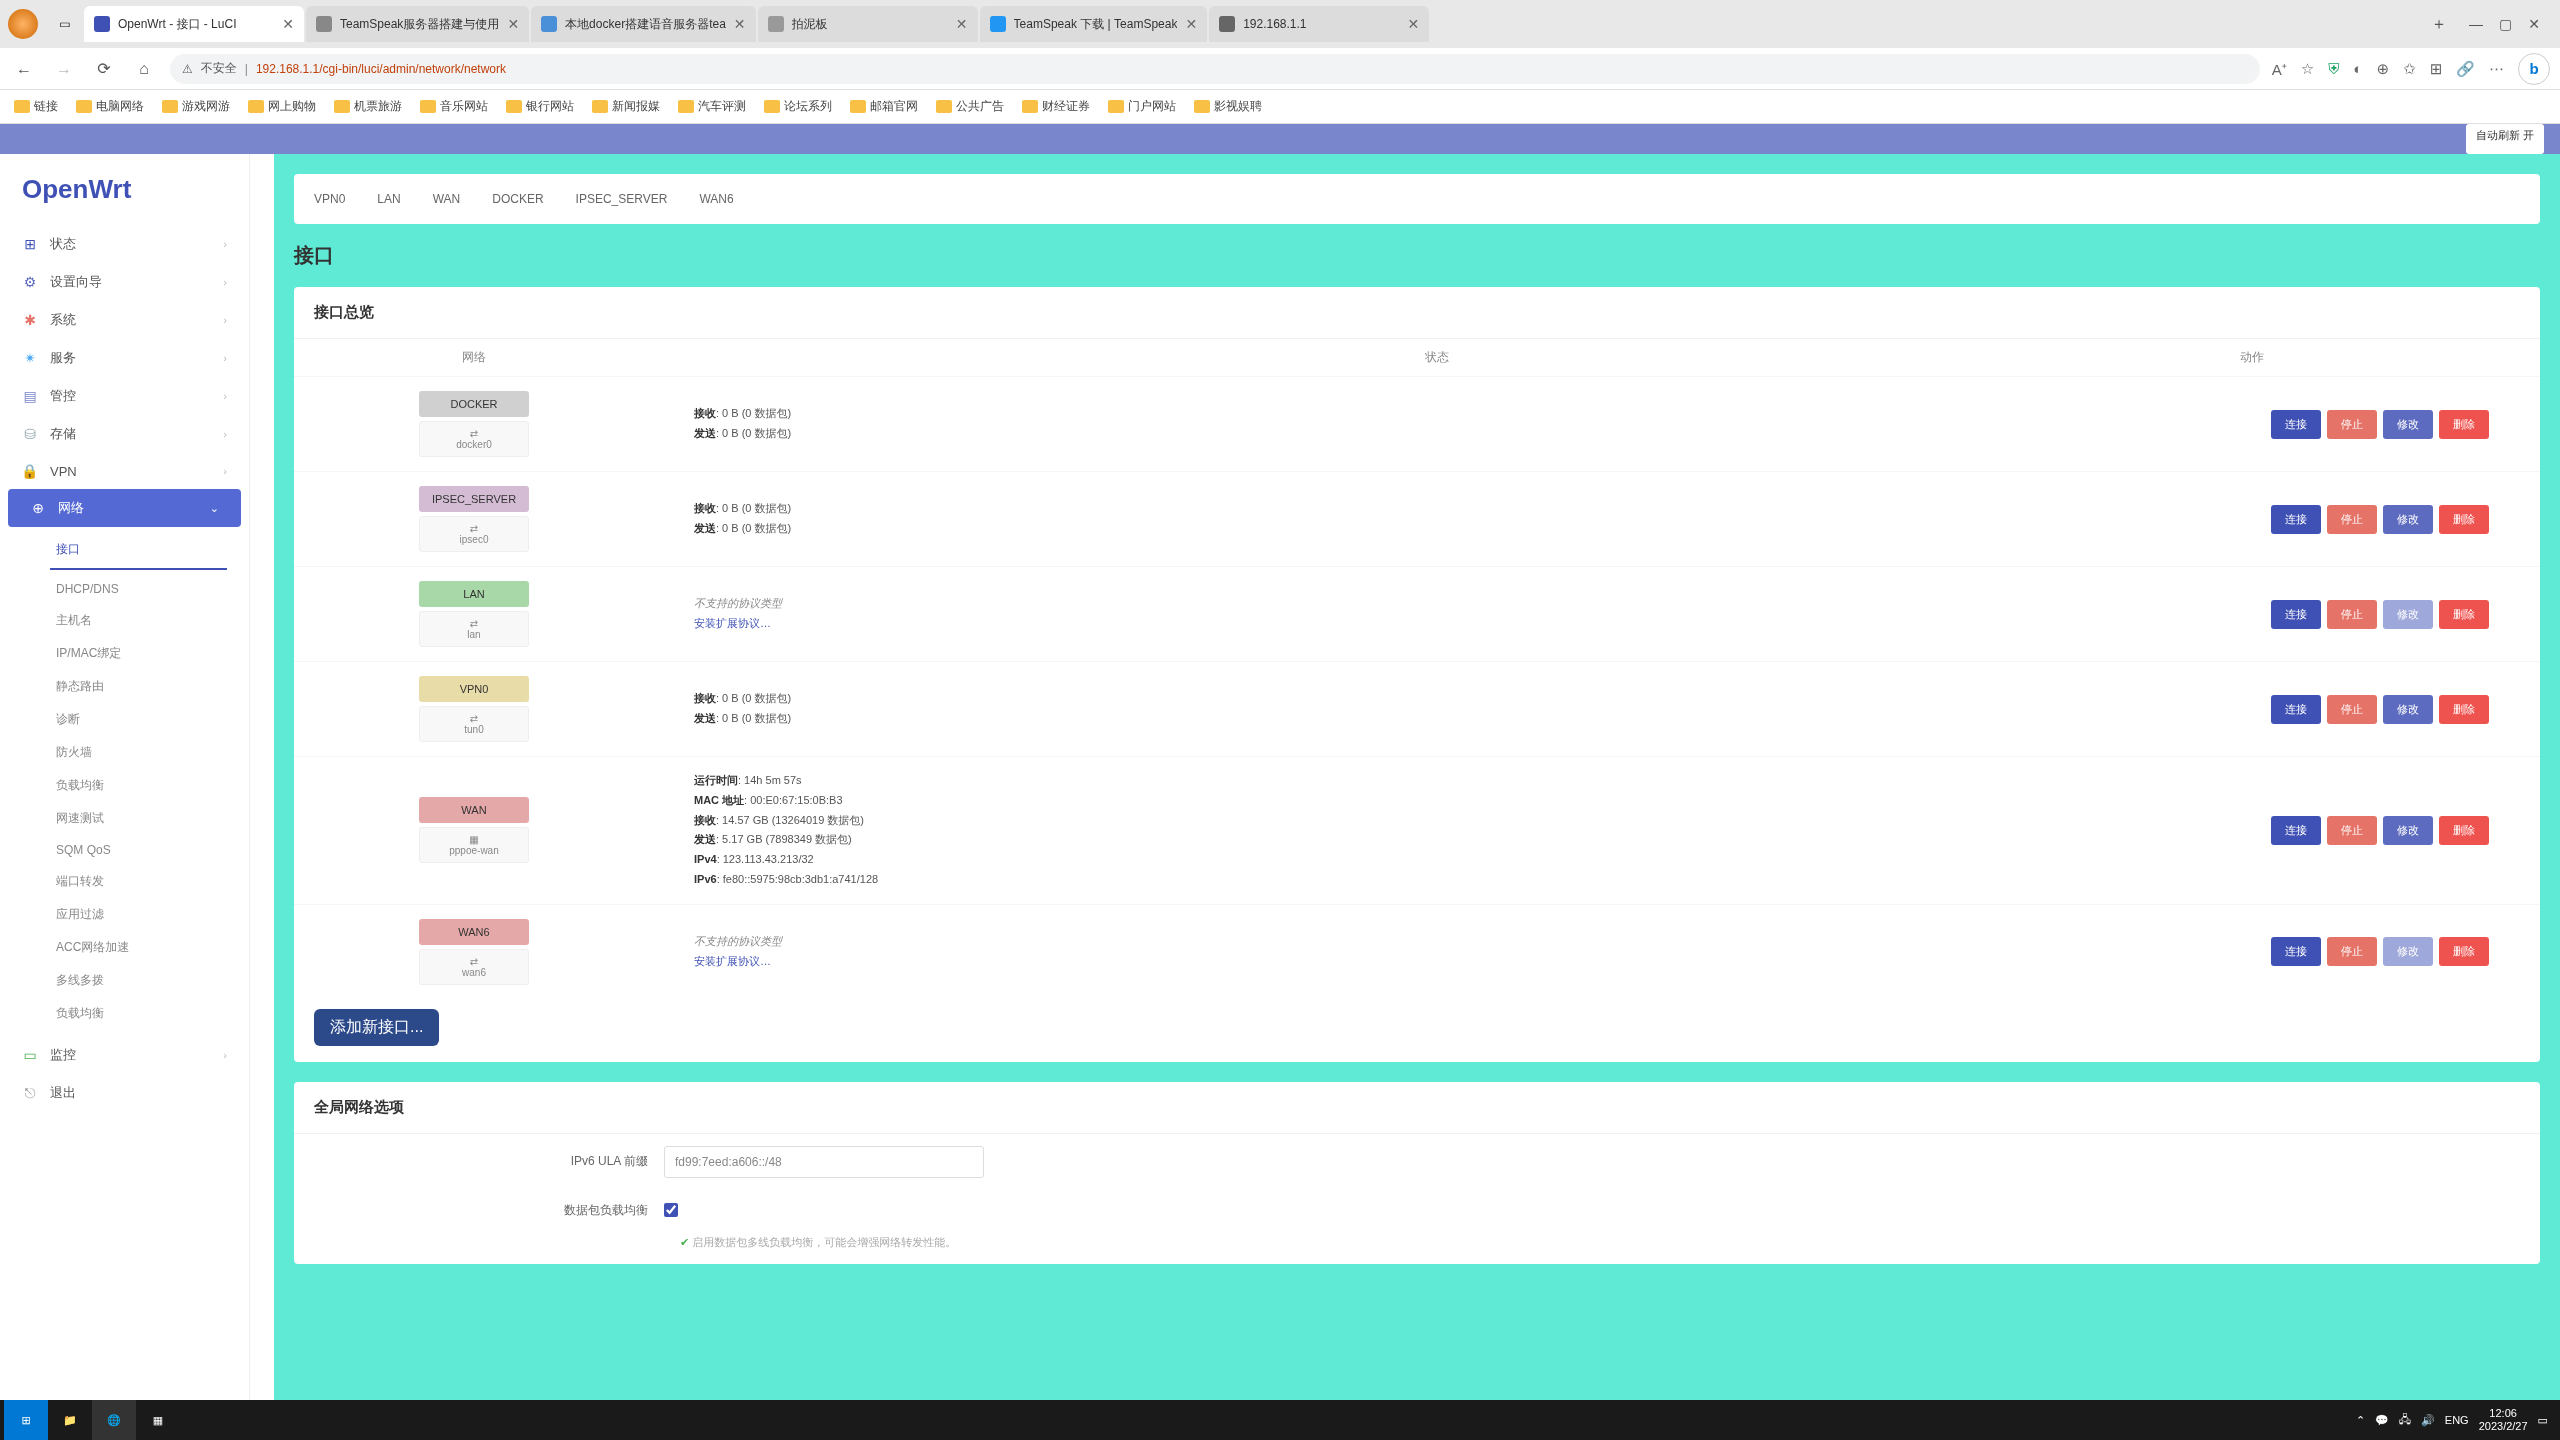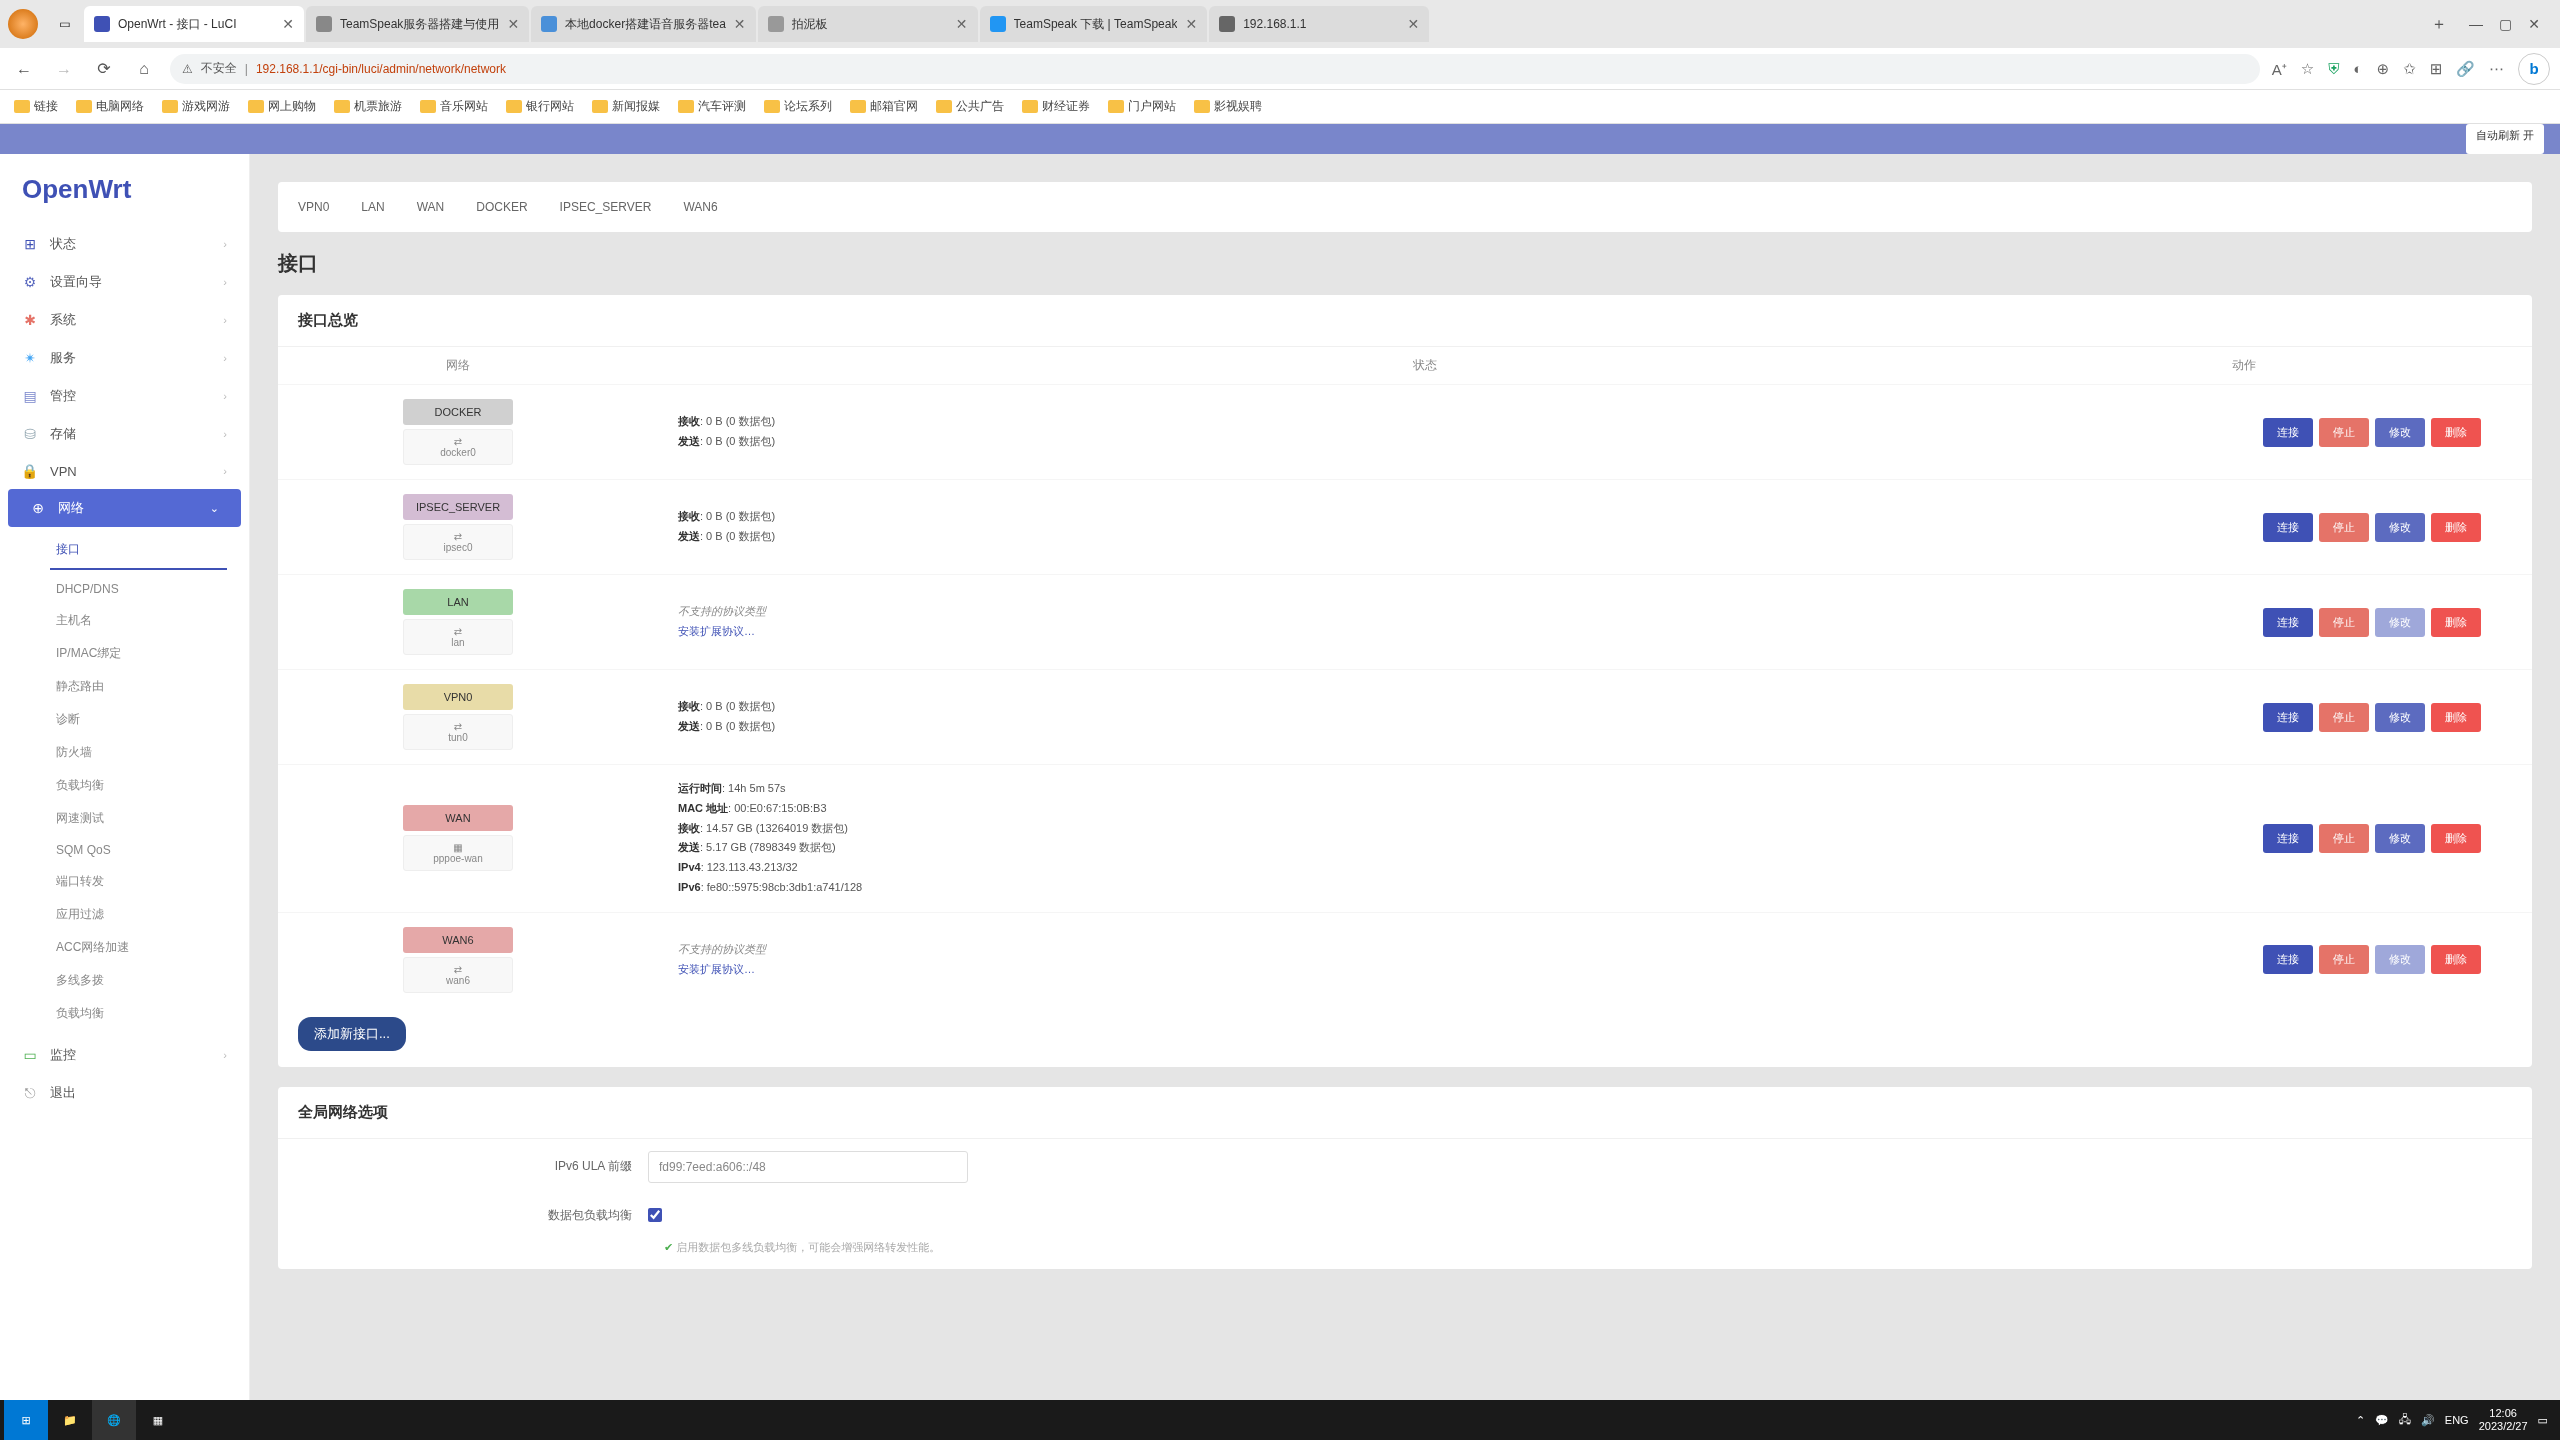--- a/index.html
+++ b/index.html
@@ -42,21 +42,21 @@
 .side-item { display:flex; align-items:center; padding: 10px 22px; color:#555; gap:12px; font-size:13px; cursor:pointer;}
 .side-item .chev { margin-left:auto; color:#bbb; font-size:11px;}
 .side-item.active-parent { background:#5469d4; color:#fff; border-radius:4px; margin:0 8px;}
 .side-item.active-parent .chev { color:#fff;}
 .sub-items { padding: 6px 0;}
 .sub-item { padding:8px 22px 8px 56px; color:#888; font-size:12px; cursor:pointer;}
 .sub-item.active { color:#3f51b5;}
 .sub-underline { height:2px; background:#3f51b5; margin: 2px 22px 4px 50px;}
 .side-ico { width:16px; height:16px; display:inline-flex;align-items:center;justify-content:center; font-size:14px;}
 
-.main { flex:1; background:#e5e5e5; padding: 28px; overflow-y:auto;}
+.main { flex:1; background:#5eead4; padding: 20px; overflow-y:auto;margin-left:24px;}
 .tabbar { background:#fff; border-radius:4px; padding:0 16px; display:flex; gap:24px; height:50px; align-items:center; font-size:12px; color:#666; margin-bottom:18px;}
 .tabbar .t { padding: 14px 4px; cursor:pointer;}
 h2.pagetitle { font-size:20px; color:#333; margin-bottom:18px; font-weight:bold;}
 .panel { background:#fff; border-radius:4px; margin-bottom:20px;}
 .panel-hd { padding:16px 20px; font-size:15px; font-weight:bold; color:#333; border-bottom:1px solid #f0f0f0;}
 .table-hd { display:flex; padding:10px 20px; color:#888; font-size:12px;}
 .col-net { width: 320px; text-align:center;}
 .col-stat { flex:1; text-align:left; padding-left:60px;}
 .col-act { width:280px; text-align:left;}
 .row { display:flex; align-items:center; padding:14px 20px; border-top:1px solid #f5f5f5;}
@@ -67,21 +67,21 @@
 .stat-block b { color:#333; font-weight:bold;}
 .stat-err { color:#888; font-style:italic;}
 .stat-link { color:#3f51b5; cursor:pointer;}
 .actions { width:280px; display:flex; gap:6px; justify-content:center;}
 .btn { padding:7px 14px; border-radius:3px; font-size:11px; color:#fff; cursor:pointer; border:none;}
 .btn-connect { background:#3f51b5;}
 .btn-stop { background:#e57368;}
 .btn-edit { background:#5c6bc0;}
 .btn-edit.light { background:#9fa8da;}
 .btn-del { background:#ef5350;}
-.add-btn { margin:10px 20px 16px; display:inline-block; padding:8px 16px; background:#2c4a8a; color:#fff; border-radius:13px; font-size:13px;}
+.add-btn { margin:10px 20px 16px; display:inline-block; padding:8px 16px; background:#2c4a8a; color:#fff; border-radius:6px; font-size:16px;}
 
 .form-row { display:flex; align-items:center; padding:12px 20px;}
 .form-lbl { width:350px; text-align:right; padding-right:16px; color:#666; font-size:12px;}
 .form-input { width:320px; padding:8px 10px; border:1px solid #ddd; border-radius:3px; font-size:12px; color:#888;}
 .form-help { color:#aaa; font-size:11px; padding:4px 20px 14px 386px;}
 .checkbox { width:14px; height:14px; accent-color:#3f51b5;}
 
 .taskbar { height:40px; background:#1a1a1a; display:flex; align-items:center; padding:0 4px; color:#fff; font-size:11px;}
 .tb-btn { width:44px; height:40px; display:flex; align-items:center; justify-content:center;}
 .tb-right { margin-left:auto; display:flex; align-items:center; gap:10px; padding:0 8px;}

